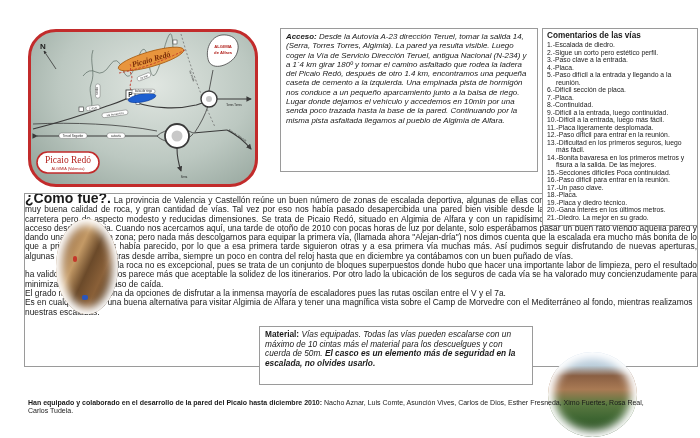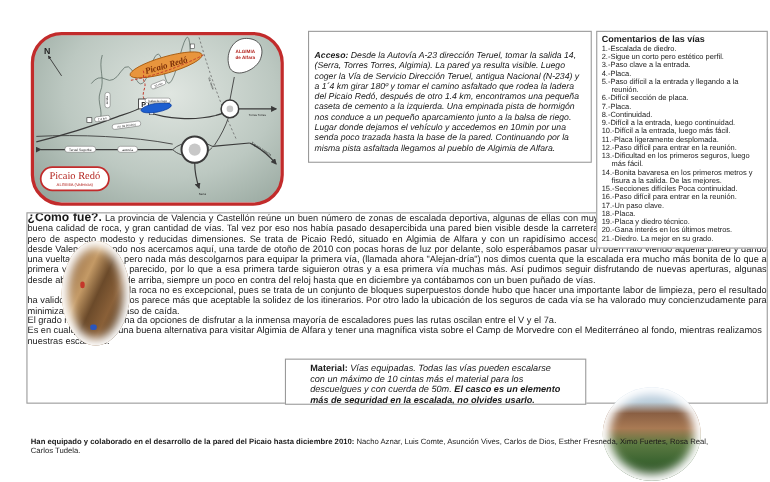--- a/index.html
+++ b/index.html
@@ -22,38 +22,38 @@
   .tiny-t{font-size:2.7px;fill:#222;text-anchor:middle}
   .map .n-t{font-size:8px;font-weight:bold;fill:#222}
   .ridge-t{font-family:"Liberation Serif",serif;font-style:italic;font-weight:bold;font-size:8px;fill:#7a2d08;text-anchor:middle}
   .village-t{font-size:4.2px;font-weight:bold;fill:#b3241f;text-anchor:middle}
   .badge-t1{font-family:"Liberation Serif",serif;font-size:9.5px;fill:#b3241f;text-anchor:middle}
   .badge-t2{font-size:3.8px;fill:#b3241f;text-anchor:middle}
   .p-t{font-size:6.5px;font-weight:bold;fill:#222;text-anchor:middle}
 
   
   .box{position:absolute;background:#fff;border:1px solid #9a9a9a}
-  .acceso{left:280px;top:28px;width:258px;height:120px;padding:17px 5px;font-size:7.9px;line-height:9.3px;font-style:italic;overflow:hidden}
+  .acceso{left:280px;top:28px;width:258px;height:144px;padding:3px 5px;font-size:7.9px;line-height:9.3px;font-style:italic;overflow:hidden}
   .acceso b{font-style:italic}
   .coment{left:542px;top:28px;width:156px;height:198px;padding:2px 4px;overflow:hidden}
   .coment h3{margin:0 0 1px;font-size:8.2px}
   .coment ul{margin:0;padding:0;list-style:none;font-size:6.8px;line-height:7.5px}
   .coment li{padding-left:9px;text-indent:-9px}
 
   .bigbox{left:24px;top:193px;width:674px;height:174px;font-size:8.4px;line-height:9.3px;overflow:hidden}
   .bigbox p{margin:0}
   .cutout{float:right;width:153px;height:27px}
   .p1{margin:10px 3px 0 80px;text-align:justify}
-  .p1 b{font-size:11px}
+  .p1 b{font-size:14px}
   .p2{margin:0 10px 0 110px;text-indent:40px;text-align:justify}
   .p3,.p4{margin:0 3px 0 4px}
   .thanks{margin:6px 0 0 22px}
   .sig{margin:6px 0 0 5px}
 
-  .material{left:259px;top:326px;width:274px;height:42px;padding:3px 22px;font-size:8.3px;line-height:9.6px;font-style:italic;overflow:hidden}
+  .material{left:259px;top:326px;width:274px;height:59px;padding:3px 5px;font-size:8.3px;line-height:9.6px;font-style:italic;overflow:hidden}
   .material b.mt{font-style:normal}
   .material b.mw{font-style:italic}
 
   .credits{position:absolute;left:28px;top:399px;width:625px;font-size:7px;line-height:8.2px}
 
   
   .photo{position:absolute;border-radius:50%;box-shadow:inset 0 0 9px 6px #fff}
   .climber{left:56px;top:219px;width:62px;height:95px;
     background:linear-gradient(115deg,#9a7148 18%,#c49a66 36%,#6b4a2a 52%,#8a6038 68%,#4a3118 86%)}
   .climber .red-dot{position:absolute;left:17px;top:37px;width:4px;height:6px;background:#c4372a;border-radius:2px}

